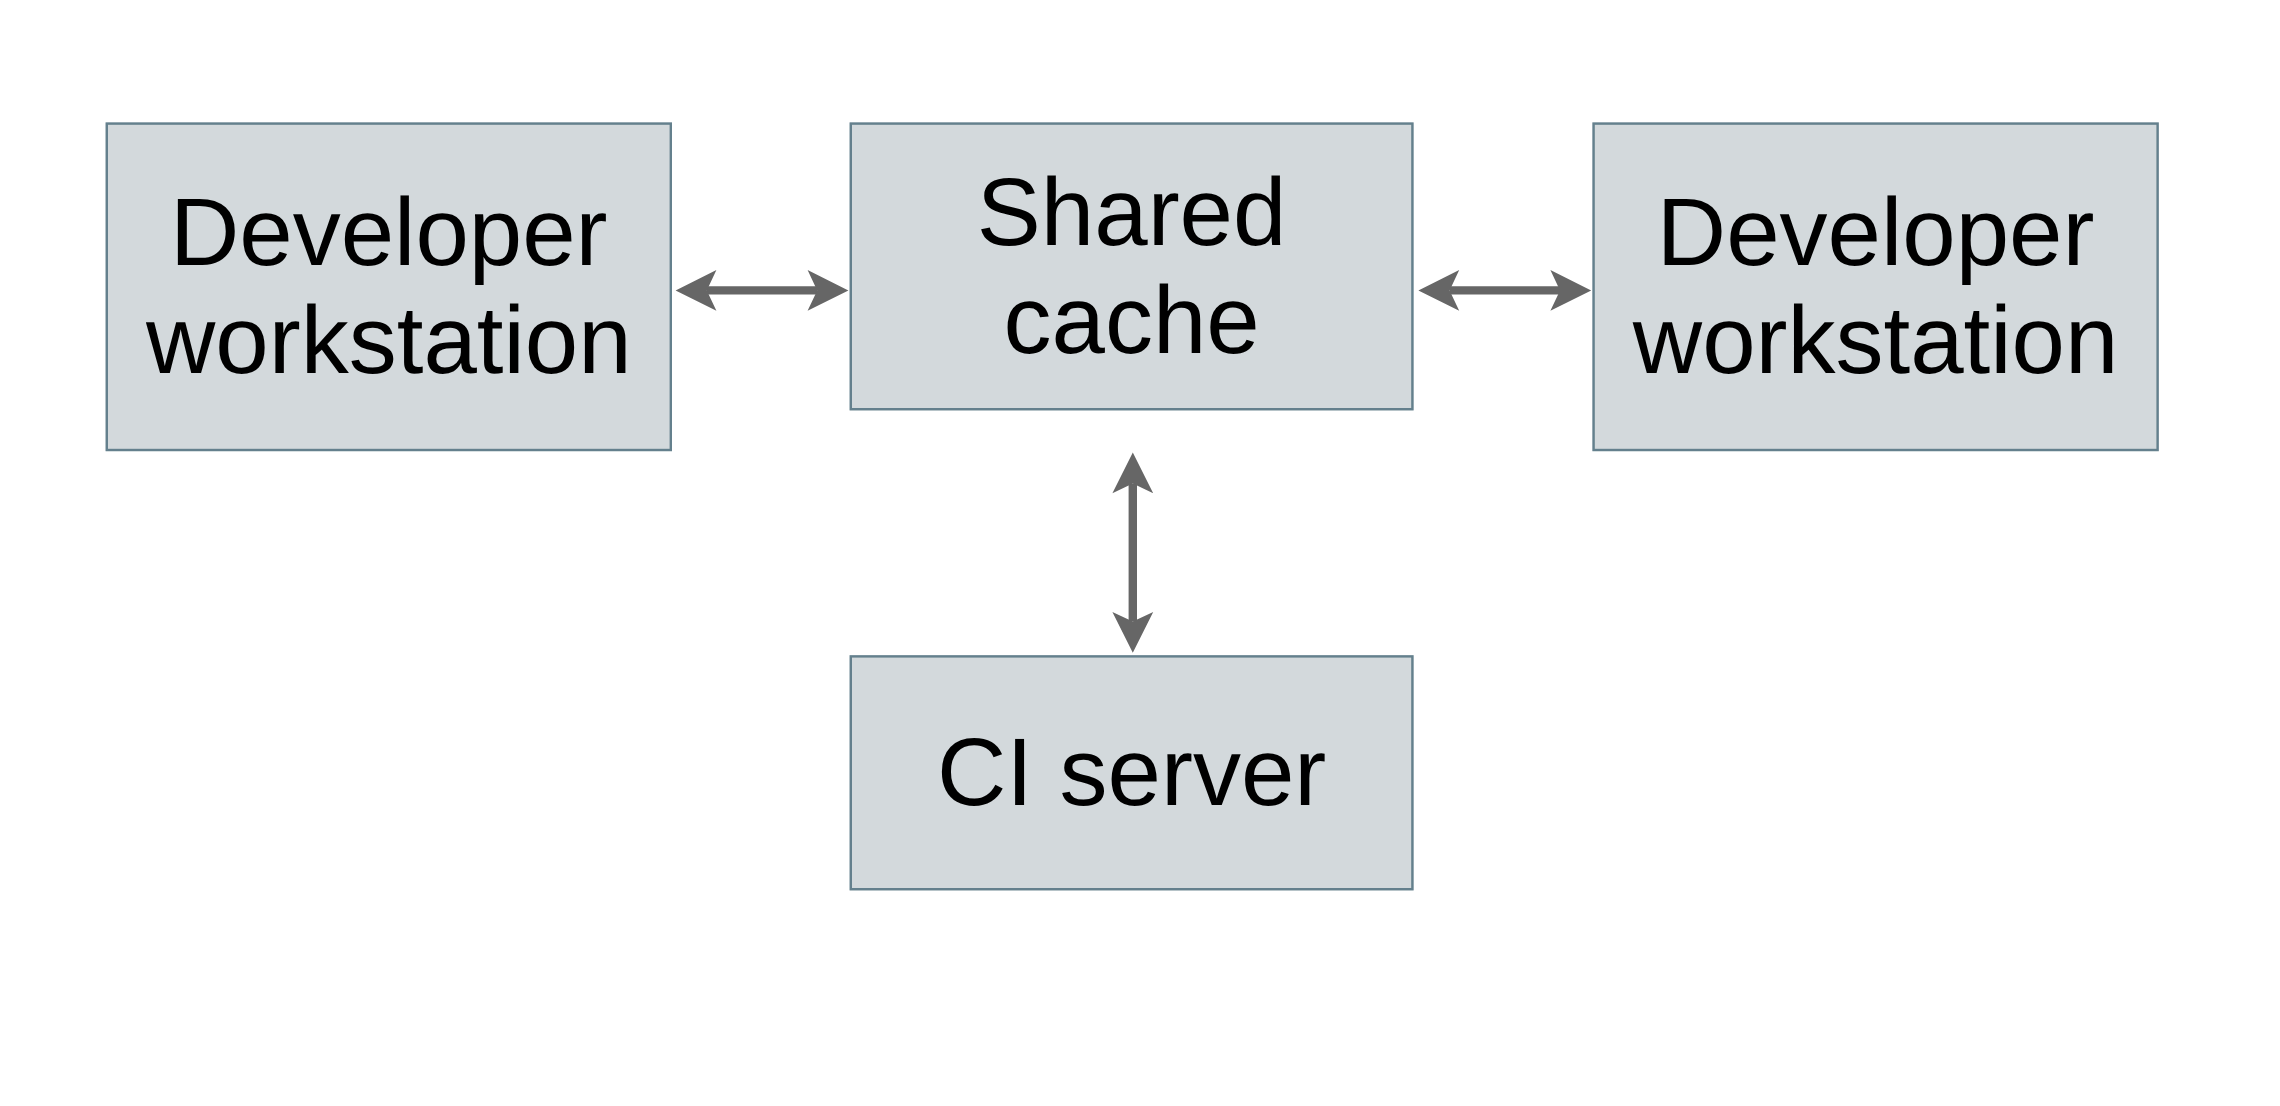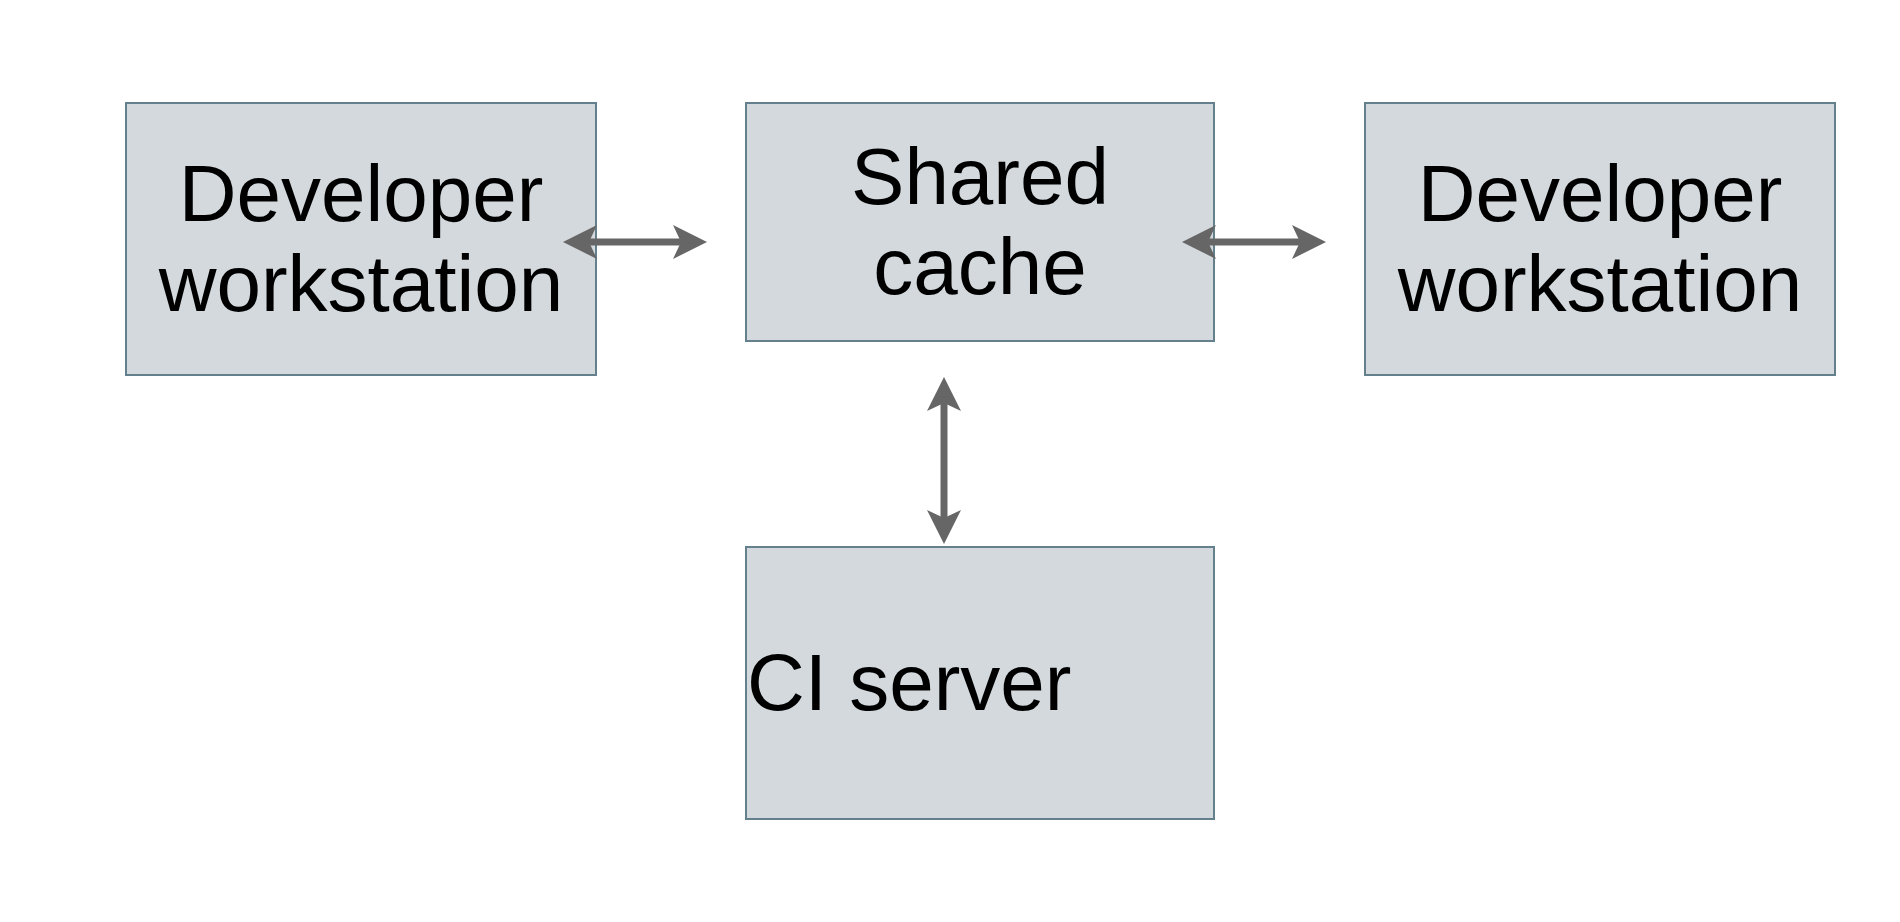--- a/index.html
+++ b/index.html
@@ -14,31 +14,30 @@
     background: var(--background, #ffffff);
     overflow: hidden;
   }
   .node {
     position: absolute;
     box-sizing: border-box;
     background: var(--node-fill, #d3d9dc);
     border: 2px solid var(--node-border, #64808d);
     display: flex;
     align-items: center;
-    justify-content: flex-start;
+    justify-content: center;
     text-align: center;
     font-size: 80px;
     line-height: 1.12;
     color: var(--text, #000000);
-    margin-left: 37px;
   }
   .node-dev-left   { left: 88px;   top: 102px; width: 472px; height: 274px; }
   .node-cache      { left: 708px;  top: 102px; width: 470px; height: 240px; }
   .node-dev-right  { left: 1327px; top: 102px; width: 472px; height: 274px; }
-  .node-ci         { left: 708px;  top: 546px; width: 470px; height: 274px; }
+  .node-ci         { left: 708px;  top: 546px; width: 470px; height: 196px; }
   .edges-overlay {
     position: absolute;
     left: 0; top: 0;
     width: 1900px;
     height: 922px;
     pointer-events: none;
   }
   .edge-shaft { stroke: var(--arrow, #666666); stroke-width: 7; }
   .edge-head  { fill: var(--arrow, #666666); }
 </style>

